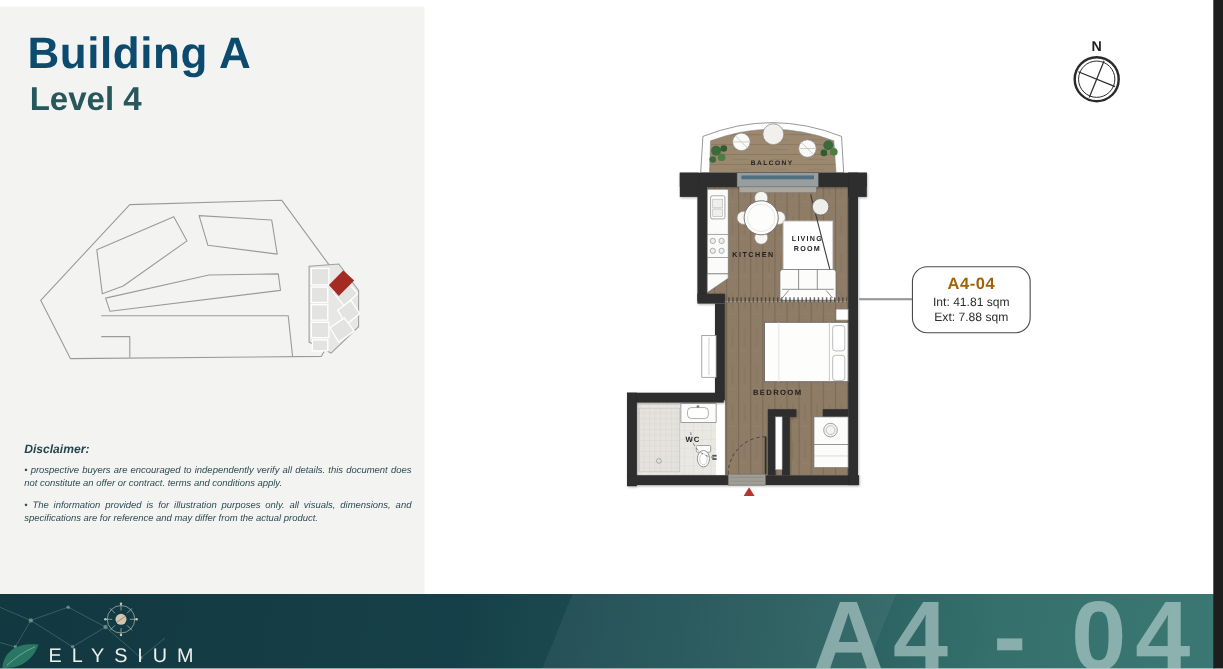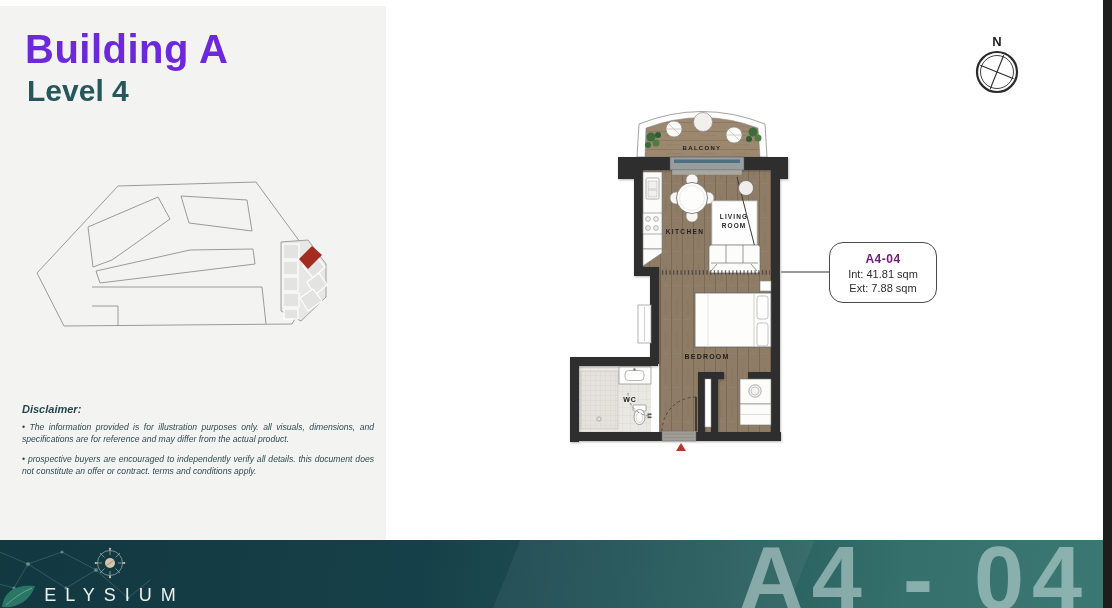--- a/index.html
+++ b/index.html
@@ -4,37 +4,37 @@
 <style>
   * { box-sizing: border-box; margin: 0; padding: 0; }
   html,body { width:1112px; height:608px; }
   body { font-family: "Liberation Sans", sans-serif; background:#ffffff; }
   .page { position:relative; width:1112px; height:608px; overflow:hidden; background:#ffffff; }
 
   
   .left-panel { position:absolute; left:0; top:6px; width:386px; height:534px; background:#f3f4f2; }
 
   .title-block { position:absolute; left:25px; top:26px; }
-  .title-block h1 { font-size:40px; font-weight:bold; color:#6d28d9; letter-spacing:0.5px; line-height:1.15; }
+  .title-block h1 { font-size:40px; font-weight:bold; color:#0c4a6e; letter-spacing:0.5px; line-height:1.15; }
   .title-block h2 { font-size:30px; font-weight:700; color:#27565b; margin-top:2px; margin-left:2px; }
 
   .keyplan { position:absolute; left:0; top:170px; }
 
   .disclaimer { position:absolute; left:22px; top:403px; width:352px; color:#2c4b53; }
   .disclaimer h3 { font-size:11px; font-style:italic; font-weight:bold; color:#24464f; margin-bottom:6px; }
   .disclaimer p { font-size:8.6px; font-style:italic; line-height:1.45; text-align:justify; margin-bottom:7px; }
 
   
   .floorplan { position:absolute; left:550px; top:95px; }
   .connector { position:absolute; left:781px; top:271px; width:48px; height:1.5px; background:#9a9a9a; }
 
   .unit-card { position:absolute; left:829px; top:242px; width:108px; height:61px;
     background:#fff; border:1.6px solid #4a4a4a; border-radius:14px;
     display:flex; flex-direction:column; align-items:center; justify-content:center; gap:1px; }
-  .unit-card .unit-no { font-size:12px; font-weight:bold; color:#701a75; letter-spacing:0.5px; }
+  .unit-card .unit-no { font-size:15px; font-weight:bold; color:#a16207; letter-spacing:0.5px; }
   .unit-card .area { font-size:11px; color:#2e2e2e; margin-top:1px; }
 
   .compass { position:absolute; left:975px; top:34px; width:44px; text-align:center; }
   .compass .n { font-size:13px; font-weight:bold; color:#1f1f1f; display:block; margin-bottom:1px; }
 
   
   .banner { position:absolute; left:0; top:540px; width:1104px; height:68px; overflow:hidden;
     background:linear-gradient(97deg,#123840 0%,#164049 38%,#24585a 62%,#35706c 82%,#3c7873 100%); }
   .banner::before { content:""; position:absolute; inset:0;
     background:linear-gradient(112deg, rgba(255,255,255,0) 46%, rgba(255,255,255,0.05) 46%, rgba(255,255,255,0.05) 72%, rgba(255,255,255,0) 72%); }
@@ -81,22 +81,22 @@
         <polygon points="303,96 315,85 325,97 313,108"></polygon>
         <polygon points="307,112 319,103 327,115 315,125"></polygon>
         <polygon points="300,128 313,119 322,131 308,141"></polygon>
       </g>
       <polygon points="299,89 312,76 322,85 308,99" fill="#a32b21"></polygon>
     </g>
   </svg>
 
   <div class="disclaimer">
     <h3>Disclaimer:</h3>
+    <p>• prospective buyers are encouraged to independently verify all details. this document does not constitute an offer or contract. terms and conditions apply.</p>
     <p>• The information provided is for illustration purposes only. all visuals, dimensions, and specifications are for reference and may differ from the actual product.</p>
-    <p>• prospective buyers are encouraged to independently verify all details. this document does not constitute an offer or contract. terms and conditions apply.</p>
   </div>
 
   <svg class="floorplan" width="260" height="370" viewBox="0 0 260 370">
     <defs>
       <pattern id="wood" width="11" height="34" patternUnits="userSpaceOnUse">
         <rect width="11" height="34" fill="#8e7c66"></rect>
         <rect width="1" height="34" fill="#7b6a56"></rect>
         <rect x="5.5" width="0.8" height="16" fill="#83715c"></rect>
         <rect x="2" y="20" width="7" height="0.7" fill="#99866f" opacity="0.7"></rect>
       </pattern>

